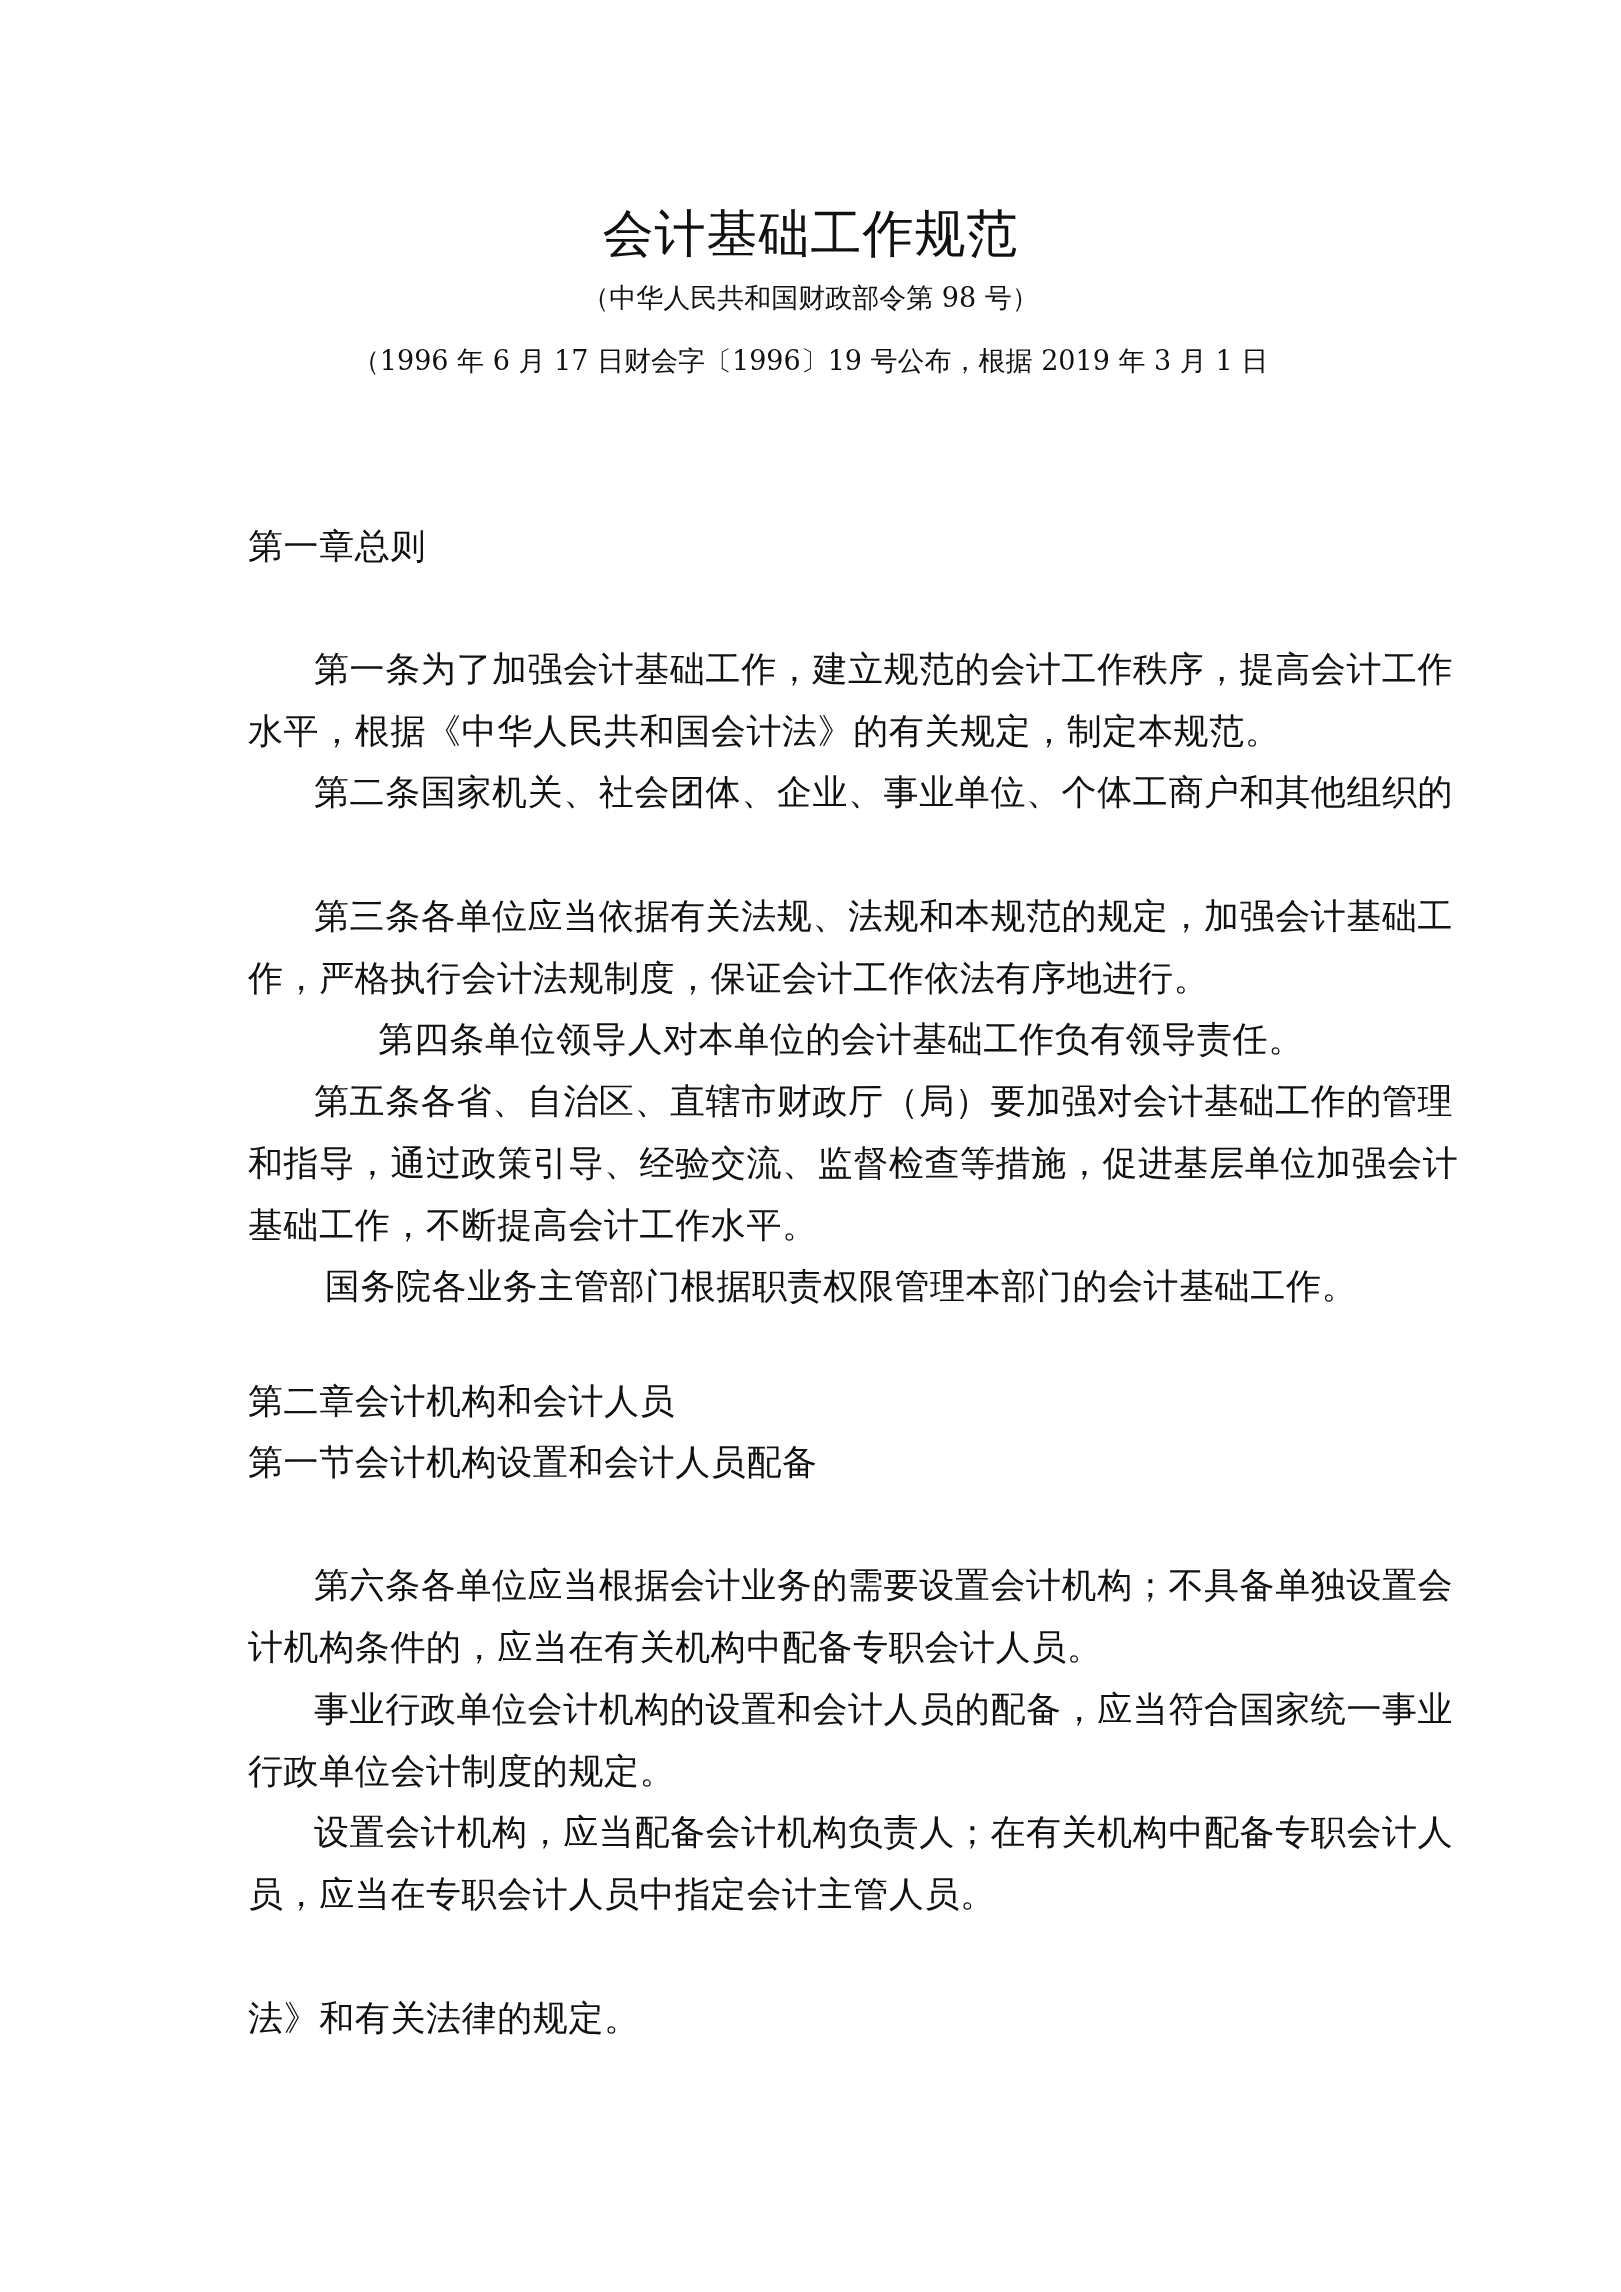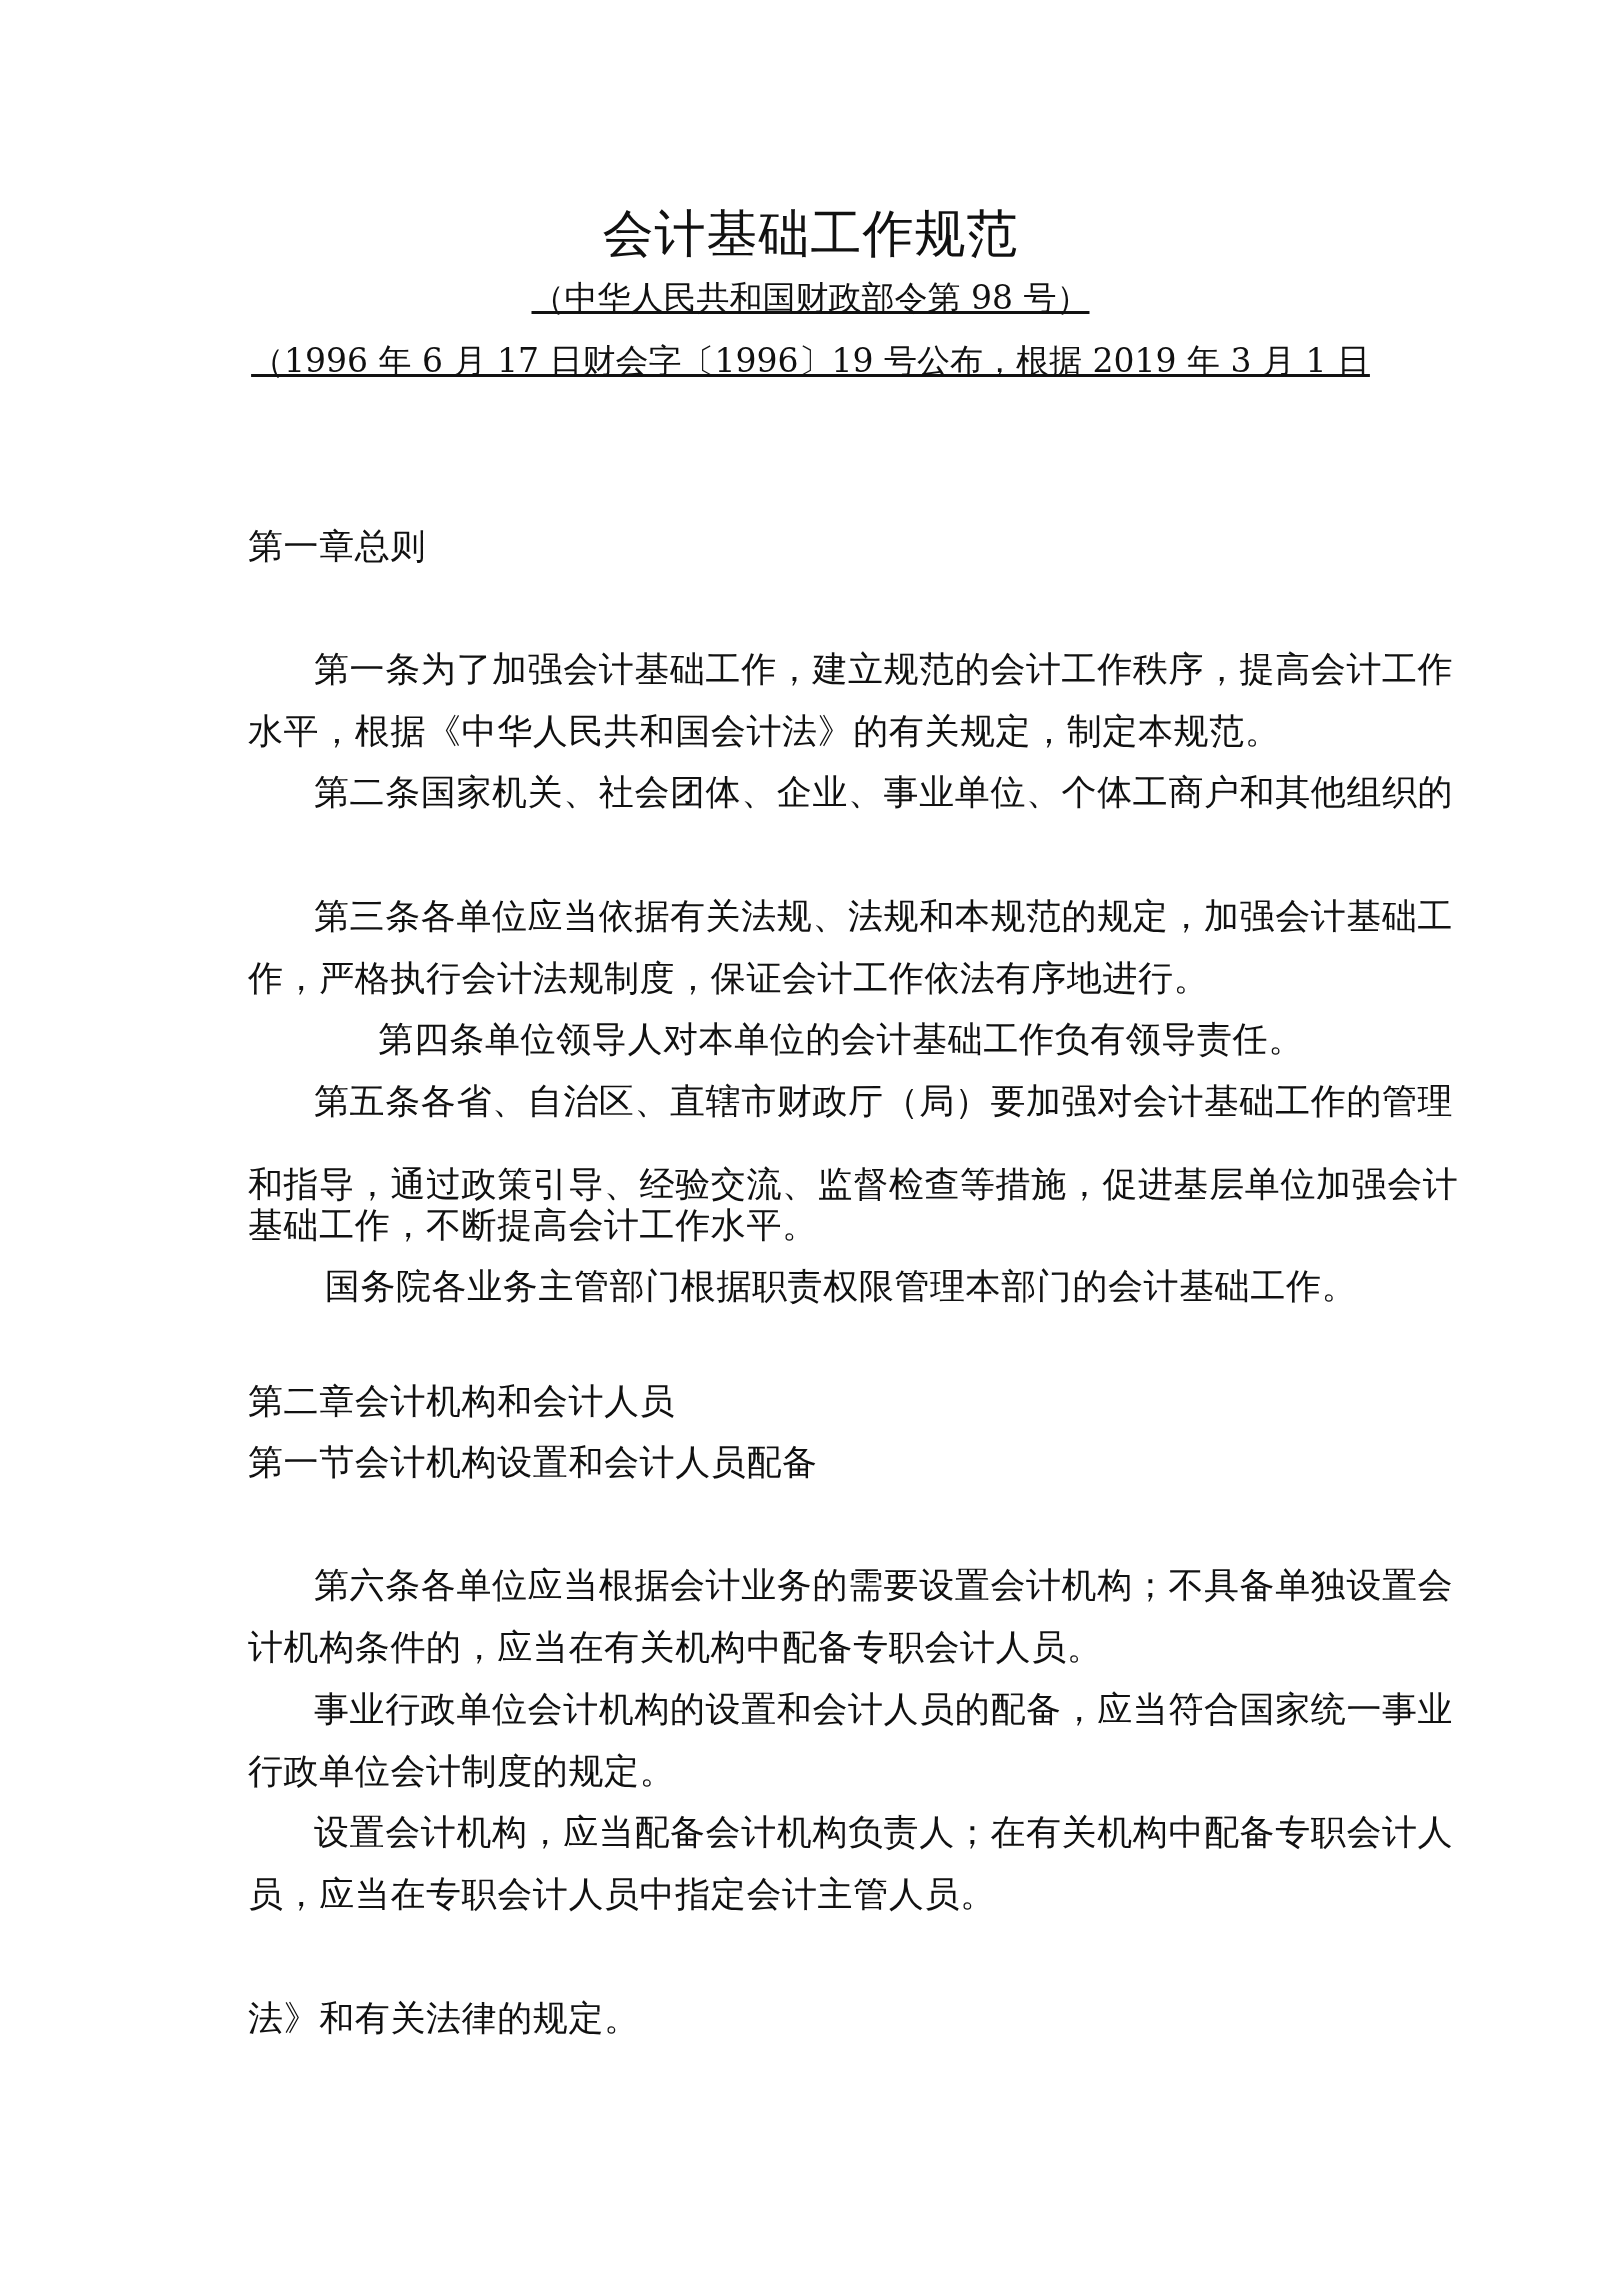--- a/index.html
+++ b/index.html
@@ -31,23 +31,22 @@
       top: 204px;
       text-align: center;
       font-family: "DejaVu Sans", "Liberation Sans", sans-serif;
       font-size: 51px;
       line-height: 59px;
       letter-spacing: 1px;
     }
     .center-line {
       left: 0; width: 1621px;
       text-align: center;
-      font-size: 33px;
+      font-size: 27px;
       line-height: 43px;
-      text-decoration: underline;
     }
     .sub1 { top: 276px; }
     .sub2 { top: 339px; letter-spacing: 0px; }
     .sub3 { top: 402px; }
     .line {
       position: absolute;
       left: 248px;
       width: 1119px;
       white-space: nowrap;
       font-size: 35px;
@@ -79,21 +78,21 @@
   <div class="line" style="top:710px;">水平，根据《中华人民共和国会计法》的有关规定，制定本规范。</div>
 
   <div class="line indent justify" style="top:771px;">第二条国家机关、社会团体、企业、事业单位、个体工商户和其他组织的</div>
 
   <div class="line indent justify" style="top:895px;">第三条各单位应当依据有关法规、法规和本规范的规定，加强会计基础工</div>
   <div class="line" style="top:957px;">作，严格执行会计法规制度，保证会计工作依法有序地进行。</div>
 
   <div class="line indent" style="top:1018px;">第四条单位领导人对本单位的会计基础工作负有领导责任。</div>
 
   <div class="line indent justify" style="top:1080px;">第五条各省、自治区、直辖市财政厅（局）要加强对会计基础工作的管理</div>
-  <div class="line justify" style="top:1142px;margin-top:21px;">和指导，通过政策引导、经验交流、监督检查等措施，促进基层单位加强会计</div>
+  <div class="line justify" style="top:1142px;">和指导，通过政策引导、经验交流、监督检查等措施，促进基层单位加强会计</div>
   <div class="line" style="top:1204px;">基础工作，不断提高会计工作水平。</div>
 
   <div class="line indent" style="top:1265px;">国务院各业务主管部门根据职责权限管理本部门的会计基础工作。</div>
 
   <div class="line" style="top:1380px;">第二章会计机构和会计人员</div>
   <div class="line" style="top:1441px;">第一节会计机构设置和会计人员配备</div>
 
   <div class="line indent justify" style="top:1564px;">第六条各单位应当根据会计业务的需要设置会计机构；不具备单独设置会</div>
   <div class="line" style="top:1626px;">计机构条件的，应当在有关机构中配备专职会计人员。</div>
 

